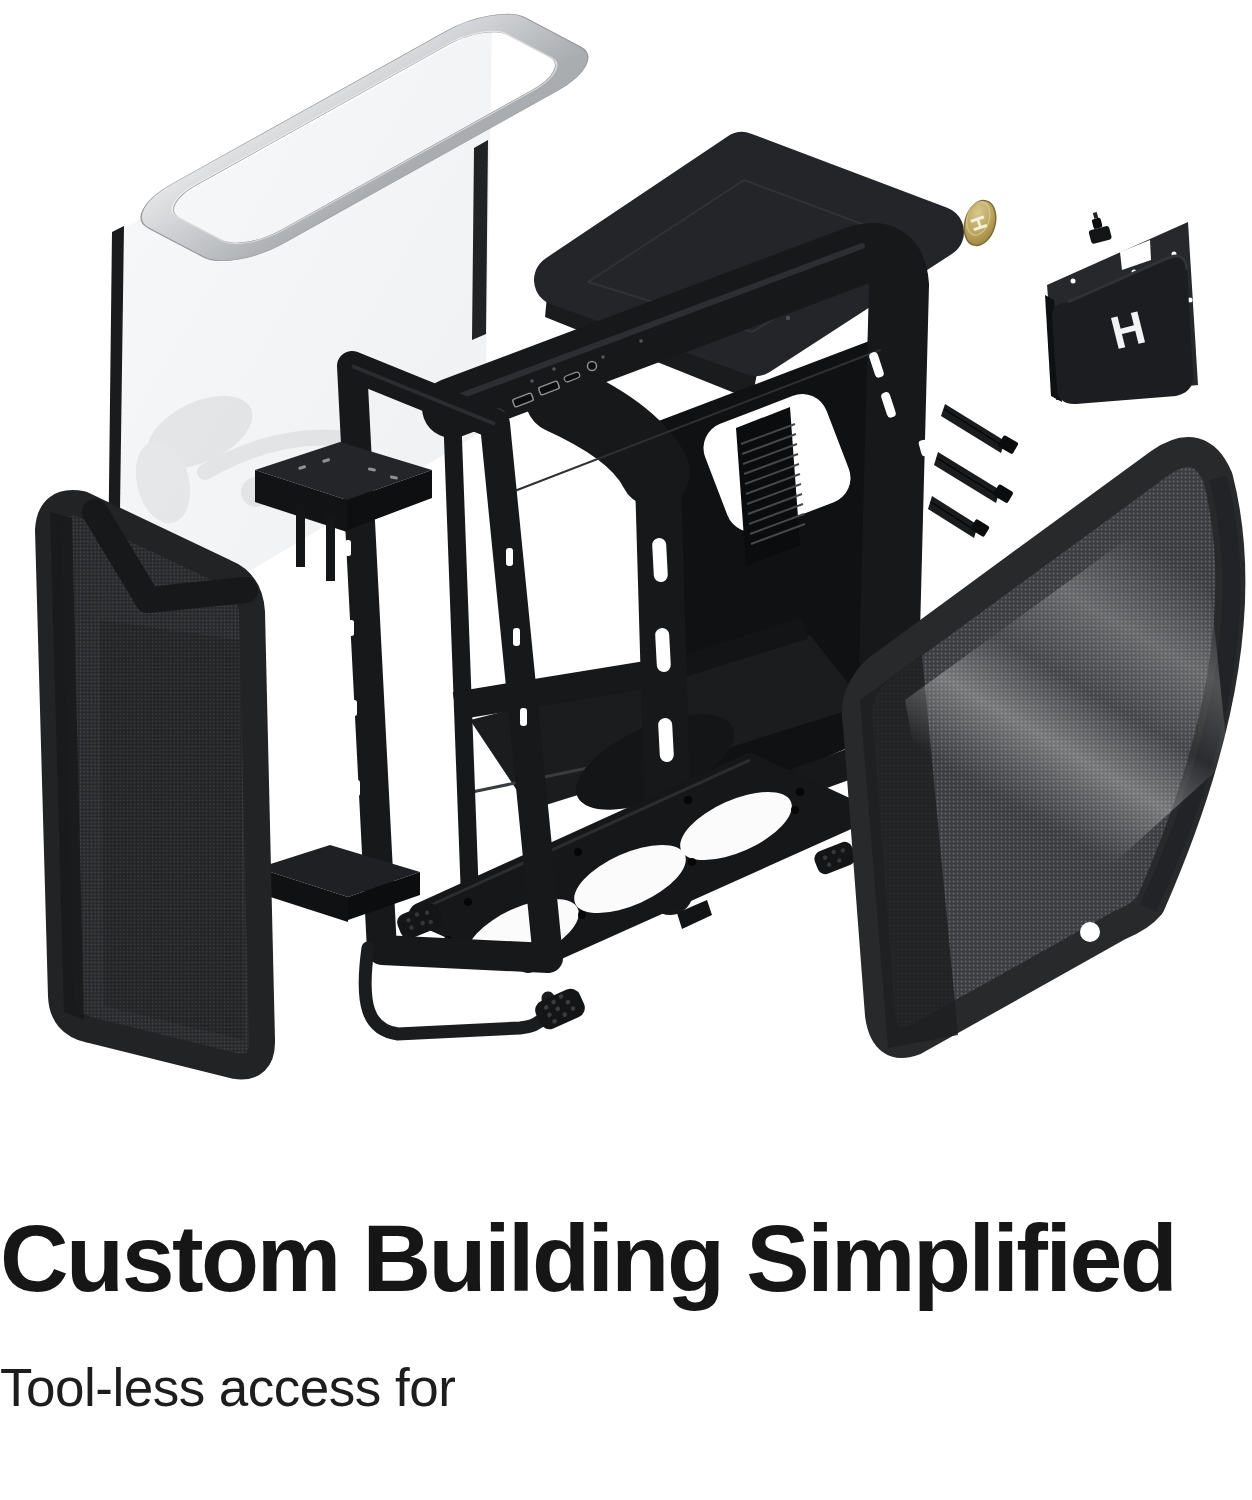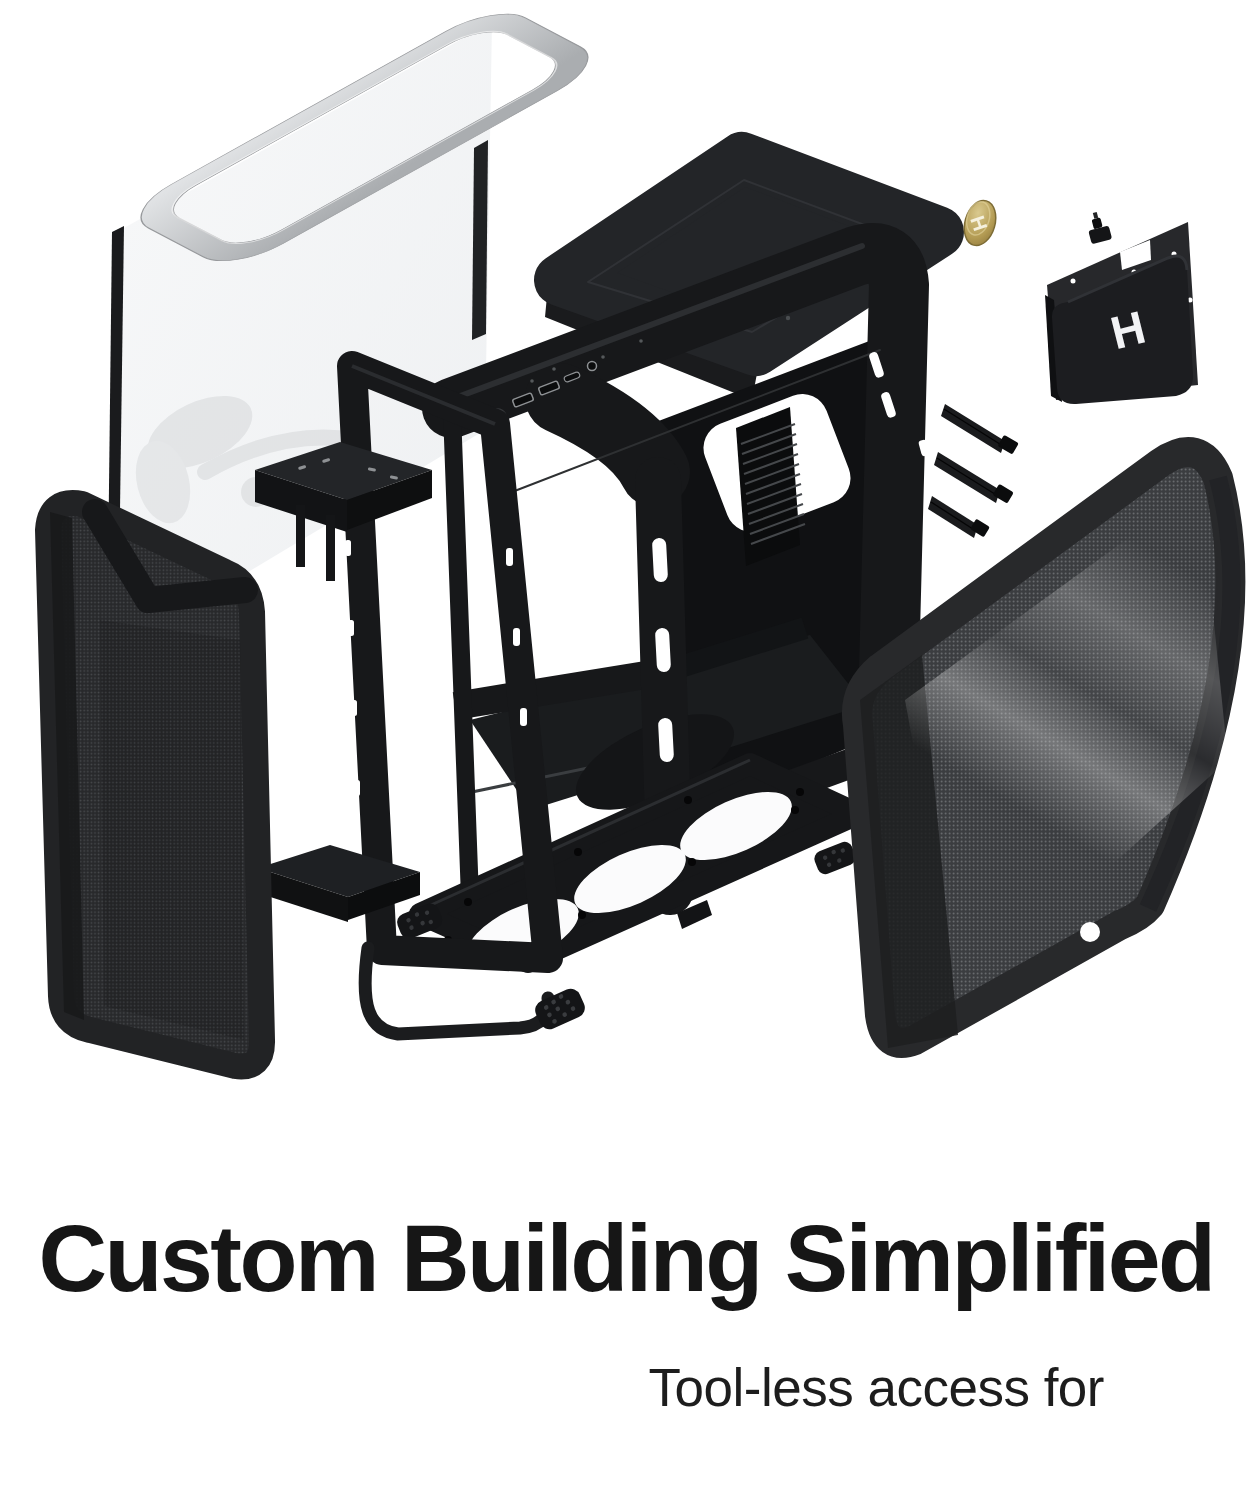--- a/index.html
+++ b/index.html
@@ -1,21 +1,21 @@
 <!DOCTYPE html>
 <html><head>
 <meta charset="utf-8">
 <style>
   html,body{margin:0;padding:0;background:#ffffff;}
   body{font-family:"Liberation Sans", sans-serif;}
   .stage{position:relative;width:1252px;height:1500px;margin:0 auto;background:#ffffff;overflow:hidden;}
   .art{position:absolute;left:0;top:0;width:1252px;height:1160px;}
-  .caption{position:absolute;left:0;top:1206px;width:1252px;text-align:center;color:#171717;}
+  .caption{position:absolute;left:0;top:1206px;width:1252px;text-align:left;color:#171717;}
   .headline{font-size:95px;font-weight:700;letter-spacing:-2.5px;line-height:1.1;white-space:nowrap;color:#161616;}
-  .subtext{position:absolute;left:0;top:1352px;width:1104px;text-align:right;color:#1d1d1d;}
+  .subtext{position:absolute;left:0;top:1352px;width:1104px;text-align:left;color:#1d1d1d;}
   .subline{font-size:53px;font-weight:400;letter-spacing:-0.5px;line-height:1.36;}
 </style>
 </head>
 <body>
 
 <div class="stage">
 
   <figure class="art" style="margin:0">
   <svg viewBox="0 0 1252 1160" width="1252" height="1160" xmlns="http://www.w3.org/2000/svg">
     <defs>

